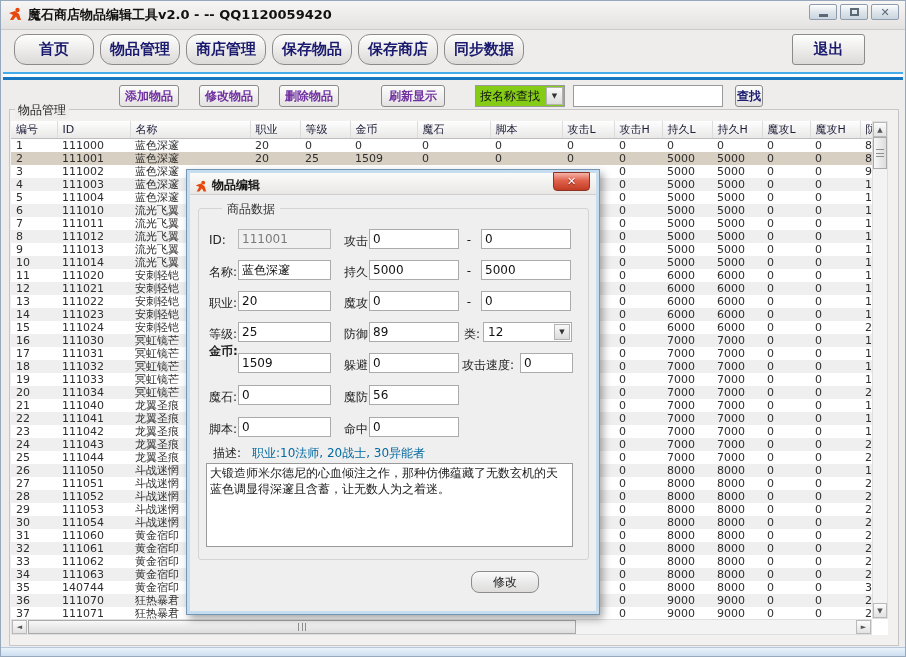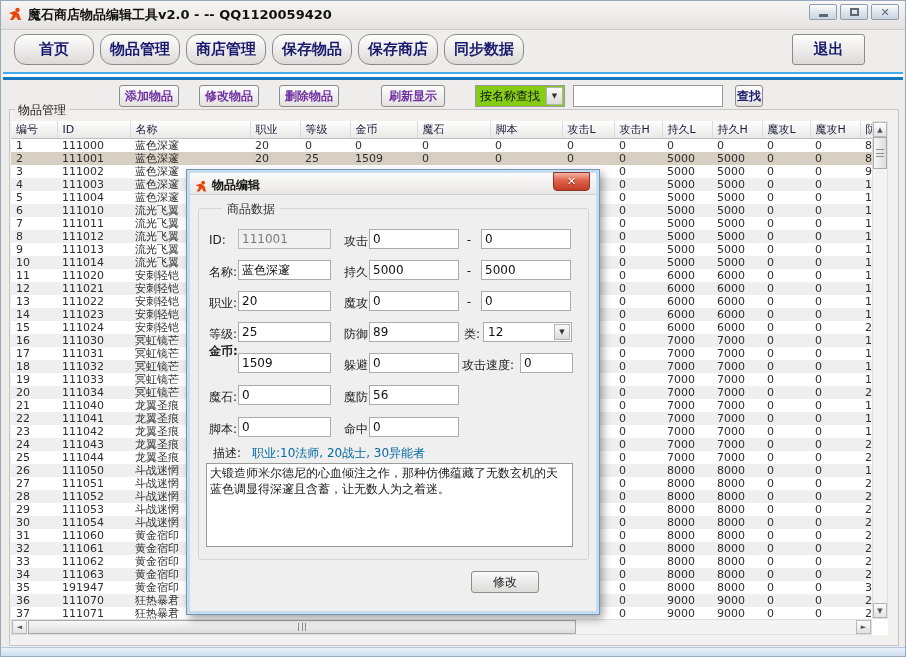--- a/index.html
+++ b/index.html
@@ -117,21 +117,21 @@
   .dash { position:absolute; width:10px; text-align:center; color:#222; }
   .dlg-combo { position:absolute; height:20px; border:1px solid #ABABAB; background:#fff;
                display:flex; align-items:center; }
   .dlg-combo .combo-text { font-size:12px; }
   .dlg-combo .combo-btn { width:16px; height:16px; }
   .desc-hint { position:absolute; font-size:12px; color:#0369a1; white-space:nowrap; }
   .desc-area { position:absolute; left:16px; top:268px; width:367px; height:84px;
                border:1px solid #9A9A9A; background:#fff; font-size:12px; line-height:16px;
                padding:1px 3px; resize:none; overflow:hidden; color:#222; font-family:inherit; }
   .modify-btn { position:absolute; left:281px; top:376px; width:68px; height:22px;
-                border:1px solid #8D8D8D; border-radius:3px;
+                border:1px solid #8D8D8D; border-radius:8px;
                 background:linear-gradient(#F9F9F9,#DDDCDB); font-size:12px; color:#222; font-family:Liberation Sans, sans-serif; }
 
   .bottom-strip { position:absolute; left:0; right:0; bottom:0; height:9px;
                   background:linear-gradient(#E9F2FA,#CEDFF1); border-top:1px solid #B5C8DD; }
 </style>
 </head>
 <body>
 
 <div class="window">
 
@@ -793,21 +793,21 @@
             <td></td>
             <td>0</td>
             <td>8000</td>
             <td>8000</td>
             <td>0</td>
             <td>0</td>
             <td>2</td>
           </tr>
           <tr>
             <td>35</td>
-            <td>191947</td>
+            <td>140744</td>
             <td>黄金宿印</td>
             <td></td>
             <td></td>
             <td></td>
             <td></td>
             <td></td>
             <td></td>
             <td>0</td>
             <td>8000</td>
             <td>8000</td>

